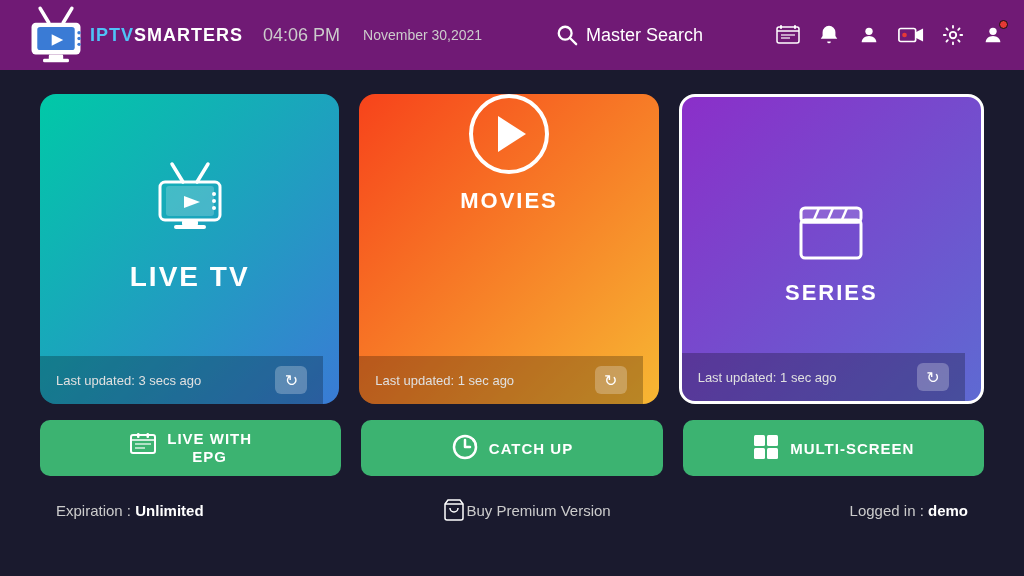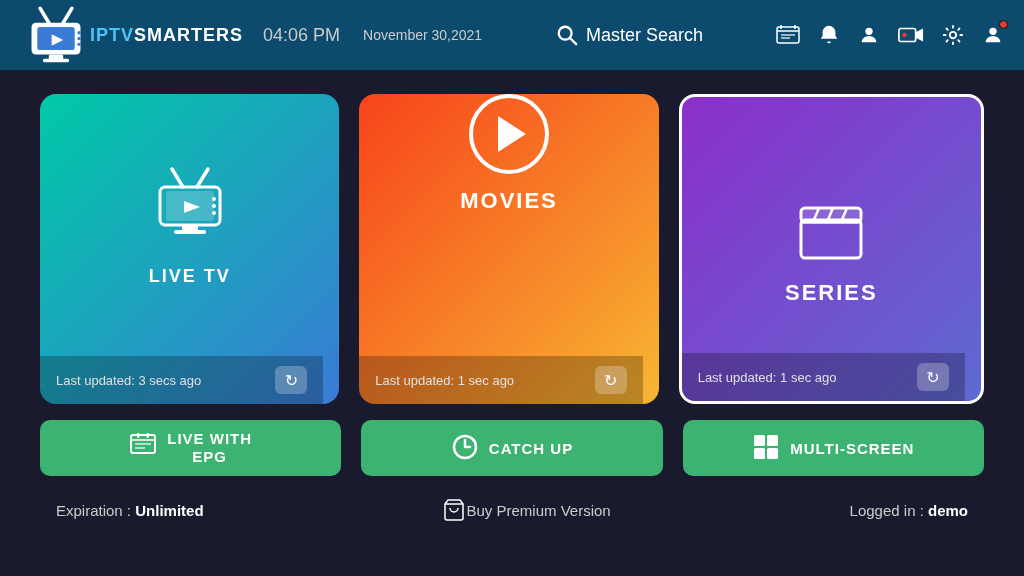--- a/index.html
+++ b/index.html
@@ -10,21 +10,21 @@
       font-family: 'Arial', sans-serif;
       color: #fff;
       overflow: hidden;
       position: relative;
     }
 
     
     .header {
       display: flex;
       align-items: center;
-      background-color: #0c4a6e;
+      background-color: #701a75;
       height: 70px;
       padding: 0 20px;
       gap: 20px;
     }
     .logo-area {
       display: flex;
       align-items: center;
       gap: 6px;
       min-width: 160px;
     }
@@ -306,21 +306,21 @@
           <line x1="47" y1="26" x2="58" y2="8" stroke="white" stroke-width="3.5" stroke-linecap="round"></line>
           <rect x="10" y="26" width="60" height="38" rx="5" fill="none" stroke="white" stroke-width="3"></rect>
           <rect x="16" y="30" width="48" height="30" rx="3" fill="rgba(255,255,255,0.2)"></rect>
           <polygon points="34,40 34,52 50,46" fill="white"></polygon>
           <rect x="32" y="64" width="16" height="6" rx="2" fill="white"></rect>
           <rect x="24" y="69" width="32" height="4" rx="2" fill="white"></rect>
           <circle cx="64" cy="38" r="2" fill="white"></circle>
           <circle cx="64" cy="45" r="2" fill="white"></circle>
           <circle cx="64" cy="52" r="2" fill="white"></circle>
         </svg>
-        <div style="font-size:18px;font-weight:bold;color:#fff;letter-spacing:2px;margin-top:25px;">LIVE TV</div>
+        <div style="font-size:28px;font-weight:bold;color:#fff;letter-spacing:2px;margin-top:25px;">LIVE TV</div>
       </div>
       <div class="card-footer">
         <span>Last updated: 3 secs ago</span>
         <button class="refresh-btn">↻</button>
       </div>
     </div>
 
     <div class="card-movies">
       <div class="card-body">
         <div class="play-circle">

